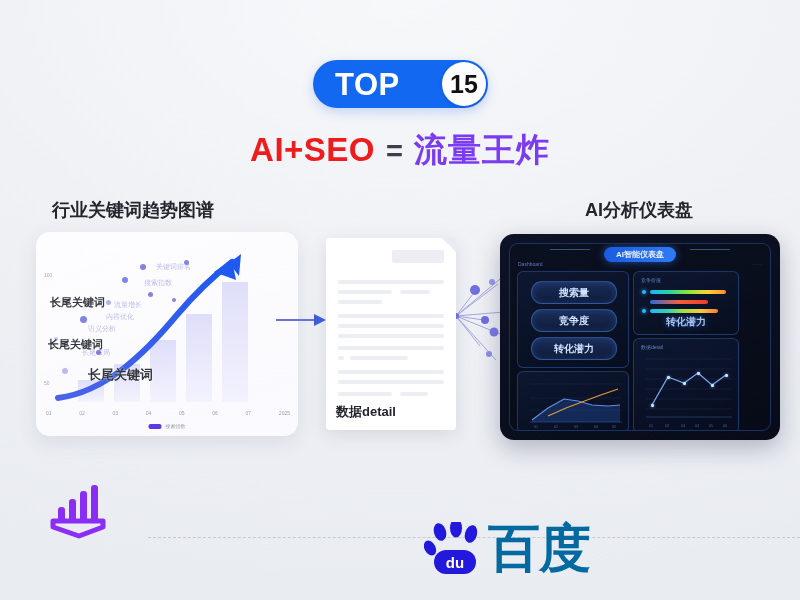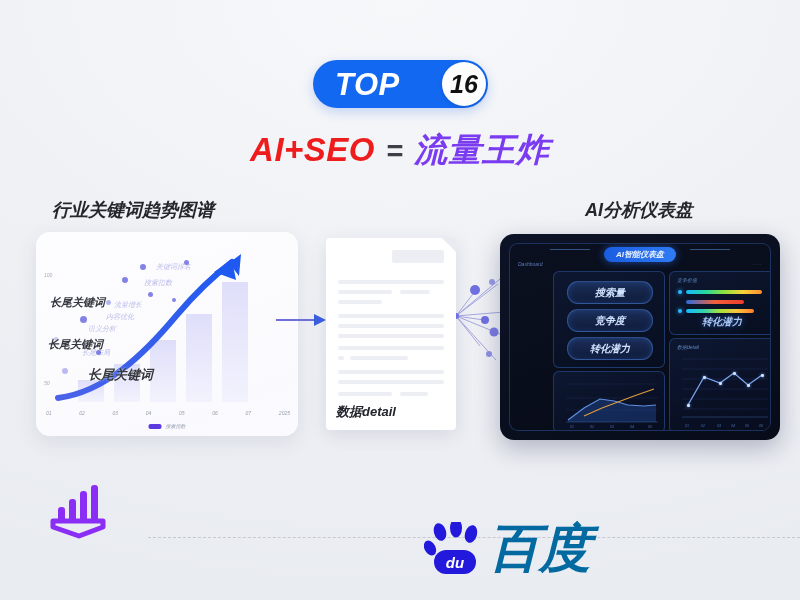--- a/index.html
+++ b/index.html
@@ -2,21 +2,21 @@
 <html><head>
 <meta charset="utf-8">
 <style>
   html,body{margin:0;padding:0;}
   body{
     width:800px;height:600px;overflow:hidden;
     font-family:"Liberation Sans","DejaVu Sans",sans-serif;
     background:radial-gradient(120% 100% at 50% 0%, #f7f8fa 0%, #eef0f4 55%, #e9ecf1 100%);
     position:relative;
   }
-  .stage{position:absolute;inset:0;font-style:italic;}
+  .stage{position:absolute;inset:0;}
 
   
   .badge{
     position:absolute;left:313px;top:60px;width:175px;height:48px;
     background:#1268f0;border-radius:26px;
     box-shadow:0 4px 12px rgba(25,90,230,.22);
     display:flex;align-items:center;
   }
   .badge .top{
     color:#ffffff;font-weight:bold;font-size:31px;letter-spacing:.5px;
@@ -111,21 +111,20 @@
     border-radius:9px;padding:2px 12px;
     font-size:8px;color:#eaf2ff;font-weight:bold;white-space:nowrap;
     box-shadow:0 0 8px rgba(45,120,255,.55);
   }
   .deco{position:absolute;top:5px;height:1px;background:rgba(90,150,230,.5);}
   .dash-label{position:absolute;left:8px;top:17px;font-size:5px;color:#5b7bb4;filter:blur(.5px);}
   .dash-dots{position:absolute;right:8px;top:17px;font-size:6px;color:#5b7bb4;letter-spacing:1px;}
   .panel{
     position:absolute;border:1px solid rgba(56,110,200,.42);border-radius:6px;
     background:linear-gradient(160deg,rgba(14,24,50,.92),rgba(8,14,32,.92));
-    margin-left:36px;
   }
   .p-btns{left:7px;top:27px;width:110px;height:95px;}
   .p-area{left:7px;top:127px;width:110px;height:60px;}
   .p-bars{left:123px;top:27px;width:104px;height:62px;}
   .p-line{left:123px;top:94px;width:104px;height:93px;}
   .dbtn{
     position:absolute;left:13px;width:84px;height:21px;border-radius:11px;
     background:linear-gradient(180deg,rgba(28,48,92,.95),rgba(16,28,58,.95));
     border:1px solid rgba(80,140,230,.45);
     display:flex;align-items:center;justify-content:center;
@@ -169,21 +168,21 @@
         border-left:11px solid #7b2ff7;border-top:7px solid transparent;border-bottom:7px solid transparent;}
 </style>
 </head>
 <body>
 
 <div class="stage">
 
   <div class="badge">
     <div class="top">TOP</div>
     <div class="circle">
-      <span>16</span>
+      <span>15</span>
     </div>
   </div>
 
   <div class="headline">
     <span class="seo">AI+SEO</span><span class="eq">=</span><span class="cn">流量王炸</span>
   </div>
 
   <div class="cap right">AI分析仪表盘</div>
   <div class="cap left">行业关键词趋势图谱</div>
 

